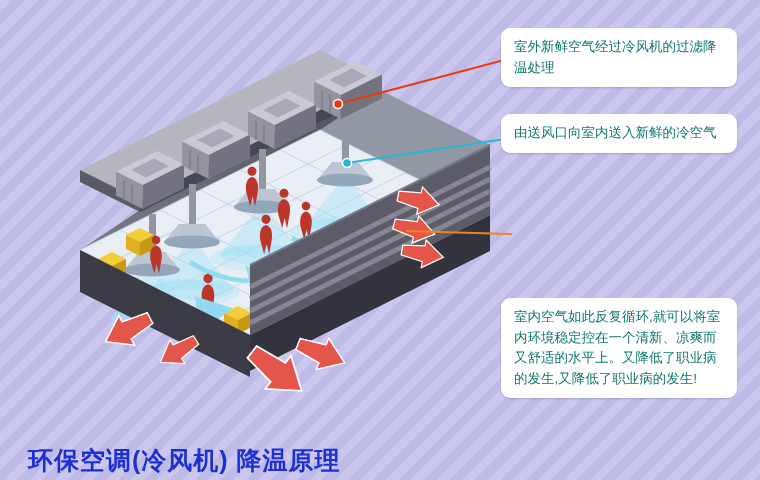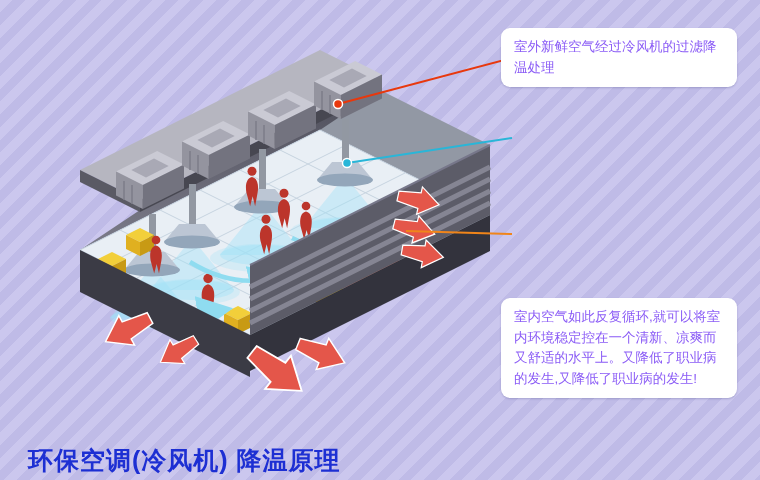--- a/index.html
+++ b/index.html
@@ -8,21 +8,21 @@
     font-family:"Liberation Sans","DejaVu Sans",sans-serif;
   }
   .stage{
     position:relative;width:760px;height:480px;
     background:repeating-linear-gradient(135deg,#cbc7ee 0 9px,#bfbbe7 9px 18px);
   }
   .scene-svg{position:absolute;left:0;top:0;}
   .callout{
     position:absolute;left:501px;width:236px;box-sizing:border-box;
     background:#ffffff;border-radius:9px;padding:9px 13px;
-    font-size:13.5px;line-height:1.52;color:#8b5cf6;
+    font-size:13.5px;line-height:1.52;color:#0f766e;
     box-shadow:0 1px 2px rgba(60,60,120,0.25);
   }
   #callout-1{top:28px;}
   #callout-2{top:114px;}
   #callout-3{top:189px;}
   #callout-4{top:298px;}
   .poster-title{
     position:absolute;left:28px;top:408px;
     font-size:25px;font-weight:700;color:#1d2fd3;letter-spacing:1px;margin-top:36px;
   }
@@ -161,19 +161,22 @@
       <circle cx="338" cy="104" r="4.5" fill="#e8380d" stroke="#ffffff" stroke-width="1.5"></circle>
       <line x1="512" y1="138" x2="347" y2="163" stroke="#29b6d8" stroke-width="2"></line>
       <circle cx="347" cy="163" r="4.5" fill="#29b6d8" stroke="#ffffff" stroke-width="1.5"></circle>
       <line x1="512" y1="234" x2="406" y2="231" stroke="#f0851a" stroke-width="2"></line>
     </g>
   </svg>
 
   <div class="callout" id="callout-1">
     <span>室外新鲜空气经过冷风机的过滤降温处理</span>
   </div>
+  <div class="callout" id="callout-2">
+    <span>由送风口向室内送入新鲜的冷空气</span>
+  </div>
   <div class="callout" id="callout-4">
     <span>室内空气如此反复循环,就可以将室内环境稳定控在一个清新、凉爽而又舒适的水平上。又降低了职业病的发生,又降低了职业病的发生!</span>
   </div>
 
   <div class="poster-title">环保空调(冷风机) 降温原理</div>
 
 </div>
 
 </body></html>

